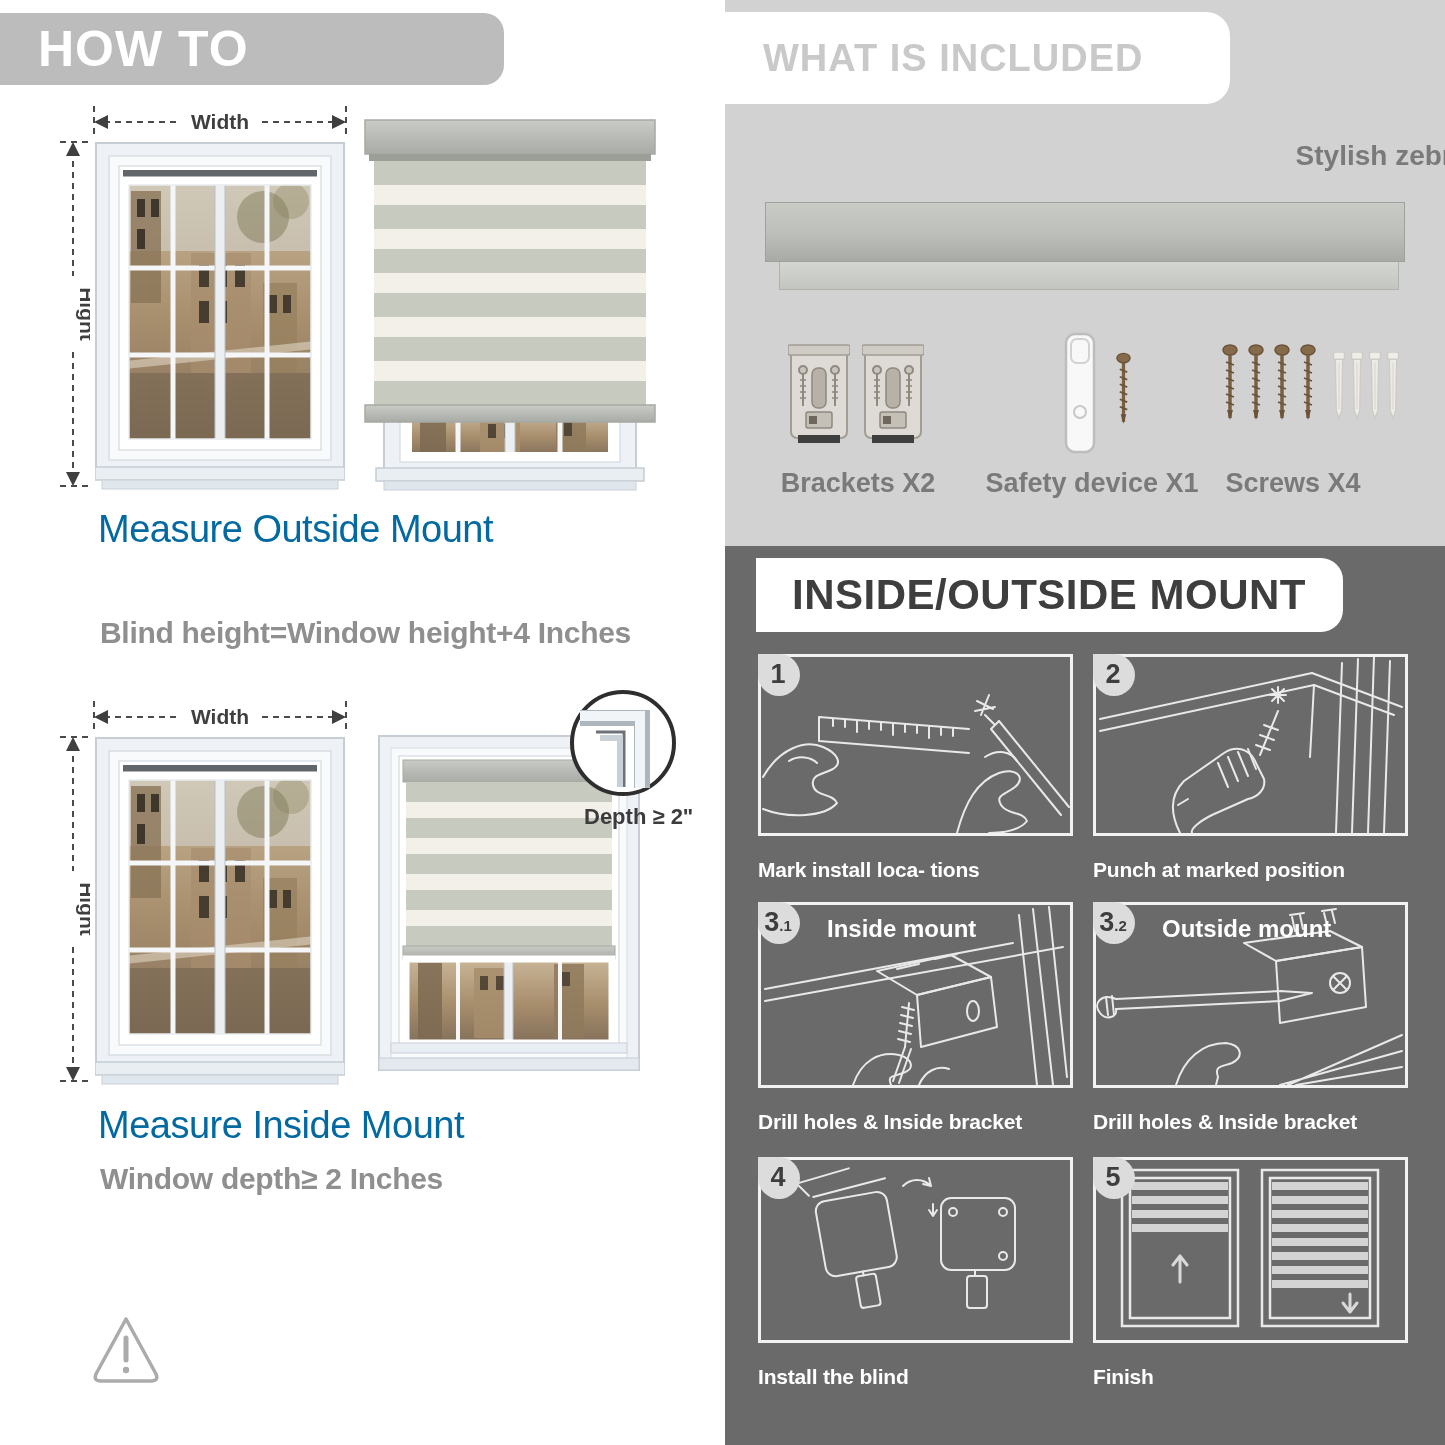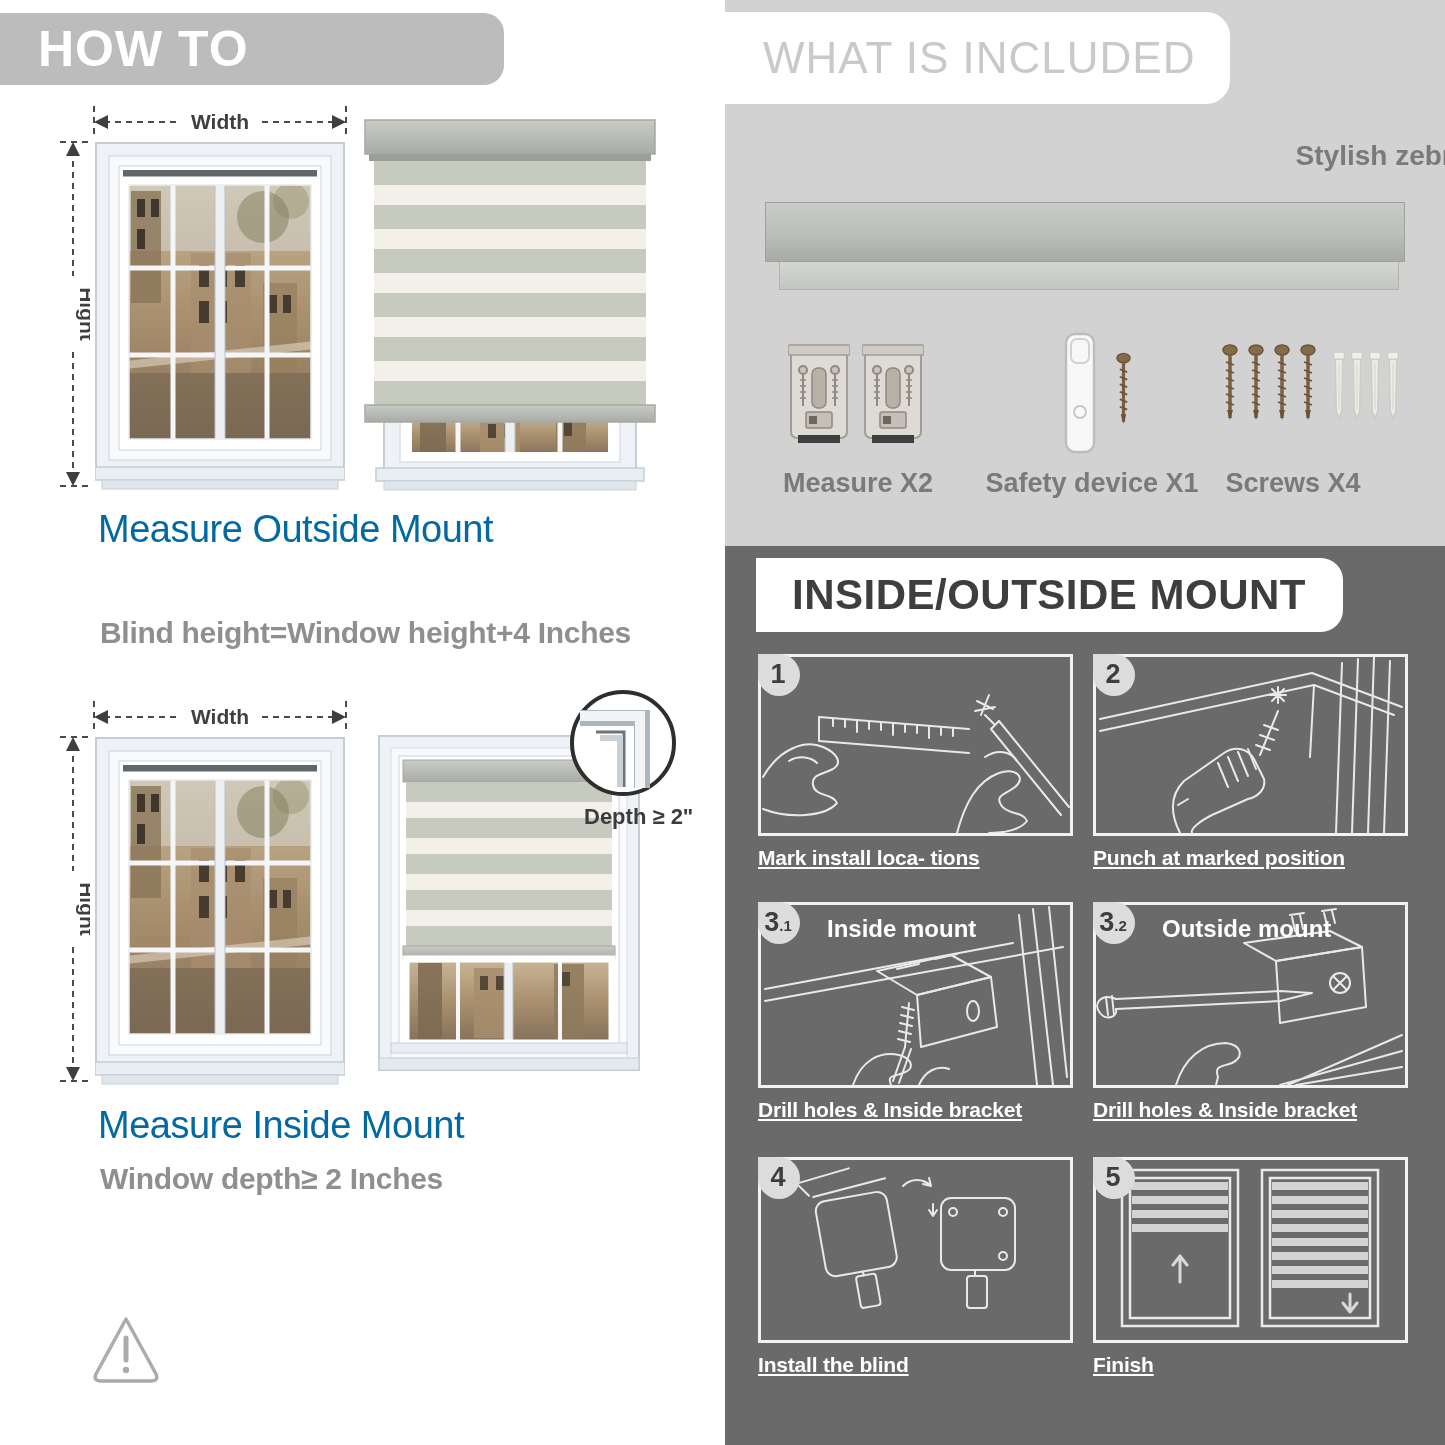--- a/index.html
+++ b/index.html
@@ -17,21 +17,21 @@
   }
   .h-measure{font-weight:normal;font-size:38px;color:#0369a1;letter-spacing:-0.5px;}
   .formula{font-weight:bold;font-size:30px;color:#8f8f8f;letter-spacing:-0.3px;}
   .depth-label{font-weight:bold;font-size:22px;color:#3c3c3c;}
   .warn-text{font-size:21.5px;color:#a9a9a9;line-height:1.52;width:458px;}
 
   
   .panel-included{left:725px;top:0;width:720px;height:546px;background:#d2d2d2;}
   .hdr-included{
     left:725px;top:12px;width:505px;height:92px;background:#ffffff;
-    border-radius:0 24px 24px 0;color:#c9c9c9;font-weight:normal;font-size:44px;
+    border-radius:0 24px 24px 0;color:#c9c9c9;font-weight:bold;font-size:38px;
     line-height:92px;padding-left:38px;box-sizing:border-box;letter-spacing:1px;
   }
   .blind-title{left:725px;top:140px;width:860px;text-align:right;
     font-weight:bold;font-size:28px;color:#7a7a7a;}
   .rail-main{left:765px;top:202px;width:640px;height:60px;
     background:linear-gradient(180deg,#c9cbc7 0%,#bcbeba 55%,#a8aaa6 100%);
     border:1px solid #9fa19d;box-sizing:border-box;}
   .rail-under{left:779px;top:262px;width:620px;height:28px;
     background:linear-gradient(180deg,#d4d6d2,#c3c5c1);
     border:1px solid #b0b2ae;border-top:none;box-sizing:border-box;}
@@ -48,21 +48,21 @@
   .fr1{height:176px;} .fr2{height:180px;}
   .badge{
     position:absolute;top:-3px;left:-3px;min-width:42px;height:42px;
     background:#dcdcdc;border-radius:0 21px 21px 21px;
     display:inline-flex;align-items:baseline;justify-content:center;
     padding:0 8px 0 6px;box-sizing:border-box;
   }
   .badge .n{font-weight:bold;font-size:27px;color:#3e3e3e;line-height:40px;}
   .badge .sub{font-weight:bold;font-size:15px;color:#3e3e3e;line-height:40px;}
   .step-title{position:absolute;left:66px;top:10px;color:#ffffff;font-weight:bold;font-size:24px;}
-  .caption{margin-top:10px;color:#ffffff;font-weight:bold;font-size:21px;letter-spacing:-0.2px;text-decoration:underline;}
+  .caption{margin-top:22px;color:#ffffff;font-weight:bold;font-size:21px;letter-spacing:-0.2px;}
   .draw{position:absolute;left:0;top:0;width:100%;height:100%;}
 </style>
 </head>
 <body>
 
 <div class="page">
 
   <svg width="0" height="0" style="position:absolute" aria-hidden="true">
     <defs>
       <linearGradient id="gradRefl" x1="0" y1="0" x2="0" y2="1">
@@ -357,21 +357,21 @@
   <svg class="abs" style="left:1348px;top:352px" width="18" height="68">
       <use href="#sym-anchor"></use>
     </svg>
   <svg class="abs" style="left:1366px;top:352px" width="18" height="68">
       <use href="#sym-anchor"></use>
     </svg>
   <svg class="abs" style="left:1384px;top:352px" width="18" height="68">
       <use href="#sym-anchor"></use>
     </svg>
 
-  <div class="abs item-label" style="left:768px;top:468px;width:180px;">Measure X2</div>
+  <div class="abs item-label" style="left:768px;top:468px;width:180px;">Brackets X2</div>
   <div class="abs item-label" style="left:962px;top:468px;width:260px;">Safety device X1</div>
   <div class="abs item-label" style="left:1208px;top:468px;width:170px;">Screws X4</div>
 
   <div class="abs panel-dark"></div>
 
   <div class="abs hdr-mount">
     <span>INSIDE/OUTSIDE MOUNT</span>
   </div>
 
   <div class="step" style="left:758px;top:654px;">

